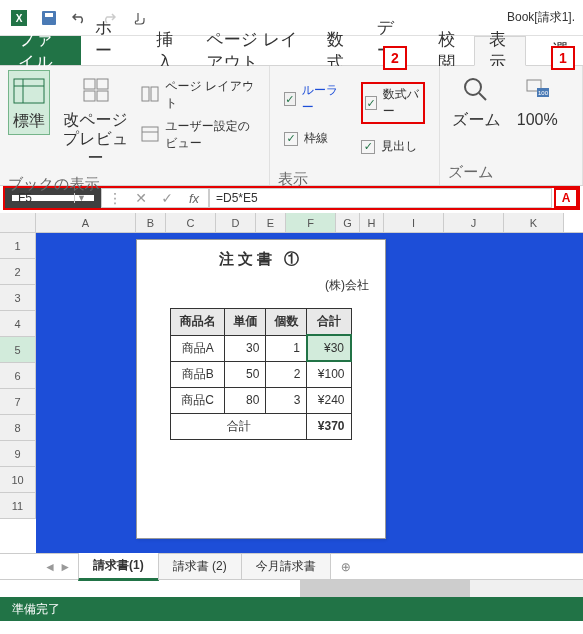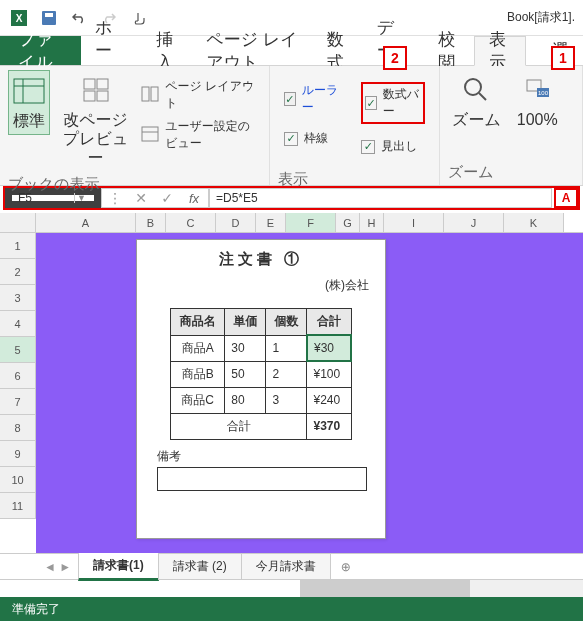--- a/index.html
+++ b/index.html
@@ -46,29 +46,29 @@
 .fb-a { width: 24px; border: 2px solid #e50000; color: #e50000; font-weight: bold; display:flex; align-items:center; justify-content:center; margin-left:2px;}
 
 .col-headers { display: flex; height: 20px; border-bottom: 1px solid #ccc; margin-top:3px;}
 .row-header-corner { width: 36px; border-right: 1px solid #ccc; background: #f0f0f0; }
 .col-h { border-right: 1px solid #ccc; background: #f0f0f0; display: flex; align-items: center; justify-content: center; font-size: 11px; color: #555; }
 
 .grid-area { display: flex; height: 320px; overflow:hidden;}
 .row-headers { width: 36px; display: flex; flex-direction: column; }
 .row-h { height: 26px; border-bottom: 1px solid #ccc; border-right: 1px solid #ccc; background: #f0f0f0; display: flex; align-items: center; justify-content: center; font-size: 11px; color: #555; }
 .row-h.sel { background: #d2ebdb; }
-.cells { flex: 1; position: relative; background: #8b5cf6; }
+.cells { flex: 1; position: relative; background: #1d4ed8; }
 
 .document { position: absolute; left: 100px; top: 6px; width: 250px; height: 300px; border: 1px solid #999; background: #fff; padding-top:6px; box-shadow: 1px 1px 3px rgba(0,0,0,0.1);}
 .doc-title { text-align: center; font-size: 15px; font-weight: bold; letter-spacing: 4px; padding: 4px 0;}
 .doc-company { text-align: right; padding: 4px 16px 8px 0; font-size: 12px;}
 .doc-table { border-collapse: collapse; margin: 6px auto; width: 182px;}
 .doc-table th, .doc-table td { border: 1px solid #333; padding: 4px 6px; font-size: 12px; text-align: center;}
 .doc-table th { background: #e8e8e8; }
-.doc-table td.num { text-align: left; }
+.doc-table td.num { text-align: right; }
 .doc-table .sel-cell { background: #d2ebdb; border: 2px solid #217346; }
 .doc-remarks { margin: 8px 20px; }
 .doc-remarks-label { font-size: 12px; margin-bottom: 2px;}
 .doc-remarks-box { border: 1px solid #333; height: 24px; width: 210px;}
 
 .sheet-tabs { height: 26px; display: flex; align-items: center; border-top: 1px solid #ccc; background: #fff; padding-left: 36px;}
 .sheet-nav { display:flex; gap:4px; padding: 0 8px; color:#999;}
 .sheet-tab { padding: 4px 14px; border: 1px solid #ccc; font-size: 12px; cursor: pointer; margin-left:-1px; background:#f5f5f5;}
 .sheet-tab.active { background: #fff; border-bottom: 3px solid #217346; font-weight:bold;}
 .sheet-add { padding: 4px 10px; color: #888; cursor:pointer;}
@@ -301,24 +301,20 @@
           <td class="num">80</td>
           <td class="num">3</td>
           <td class="num">¥240</td>
         </tr>
         <tr>
           <td colspan="3">合計</td>
           <td class="num" style="font-weight:bold;">¥370</td>
         </tr>
       </tbody>
         </table>
-      <div class="doc-remarks">
-        <div class="doc-remarks-label">備考</div>
-        <div class="doc-remarks-box"></div>
-      </div>
     </div>
   </div>
 </div>
 
 <div class="sheet-tabs">
   <div class="sheet-nav">◄ ►</div>
   <div class="sheet-tab active">請求書(1)</div>
   <div class="sheet-tab">請求書 (2)</div>
   <div class="sheet-tab">今月請求書</div>
   <div class="sheet-add">⊕</div>

